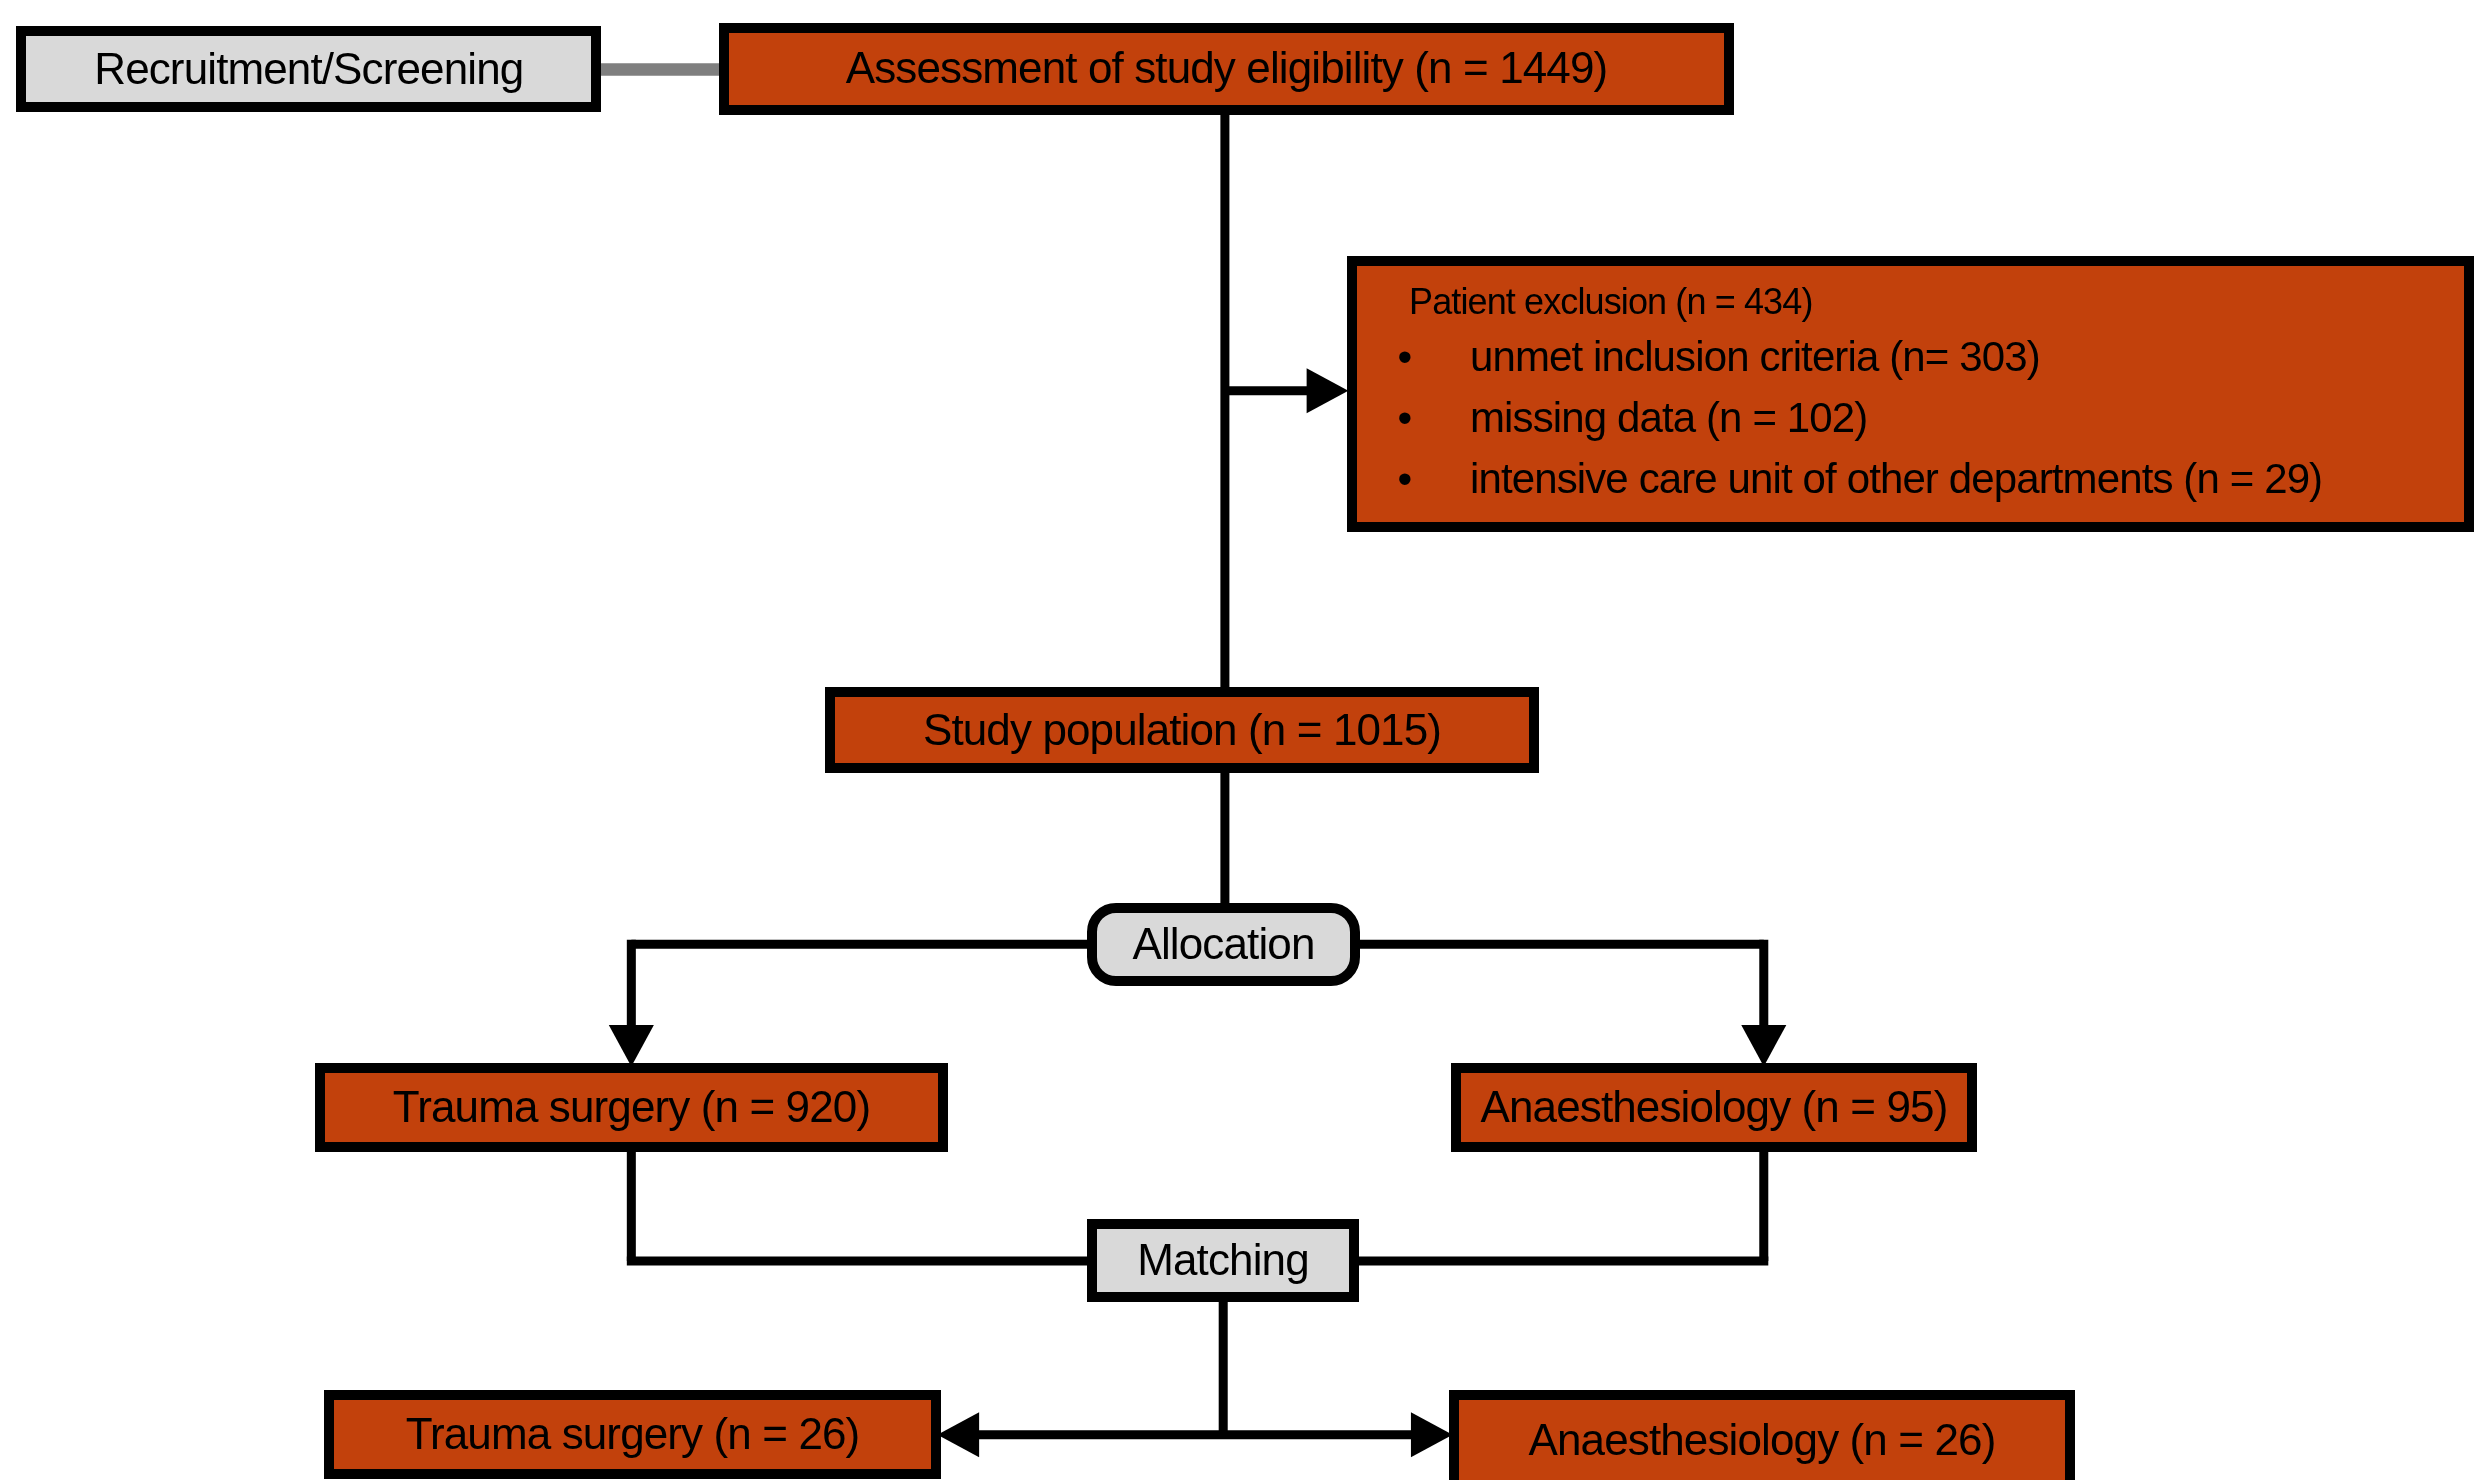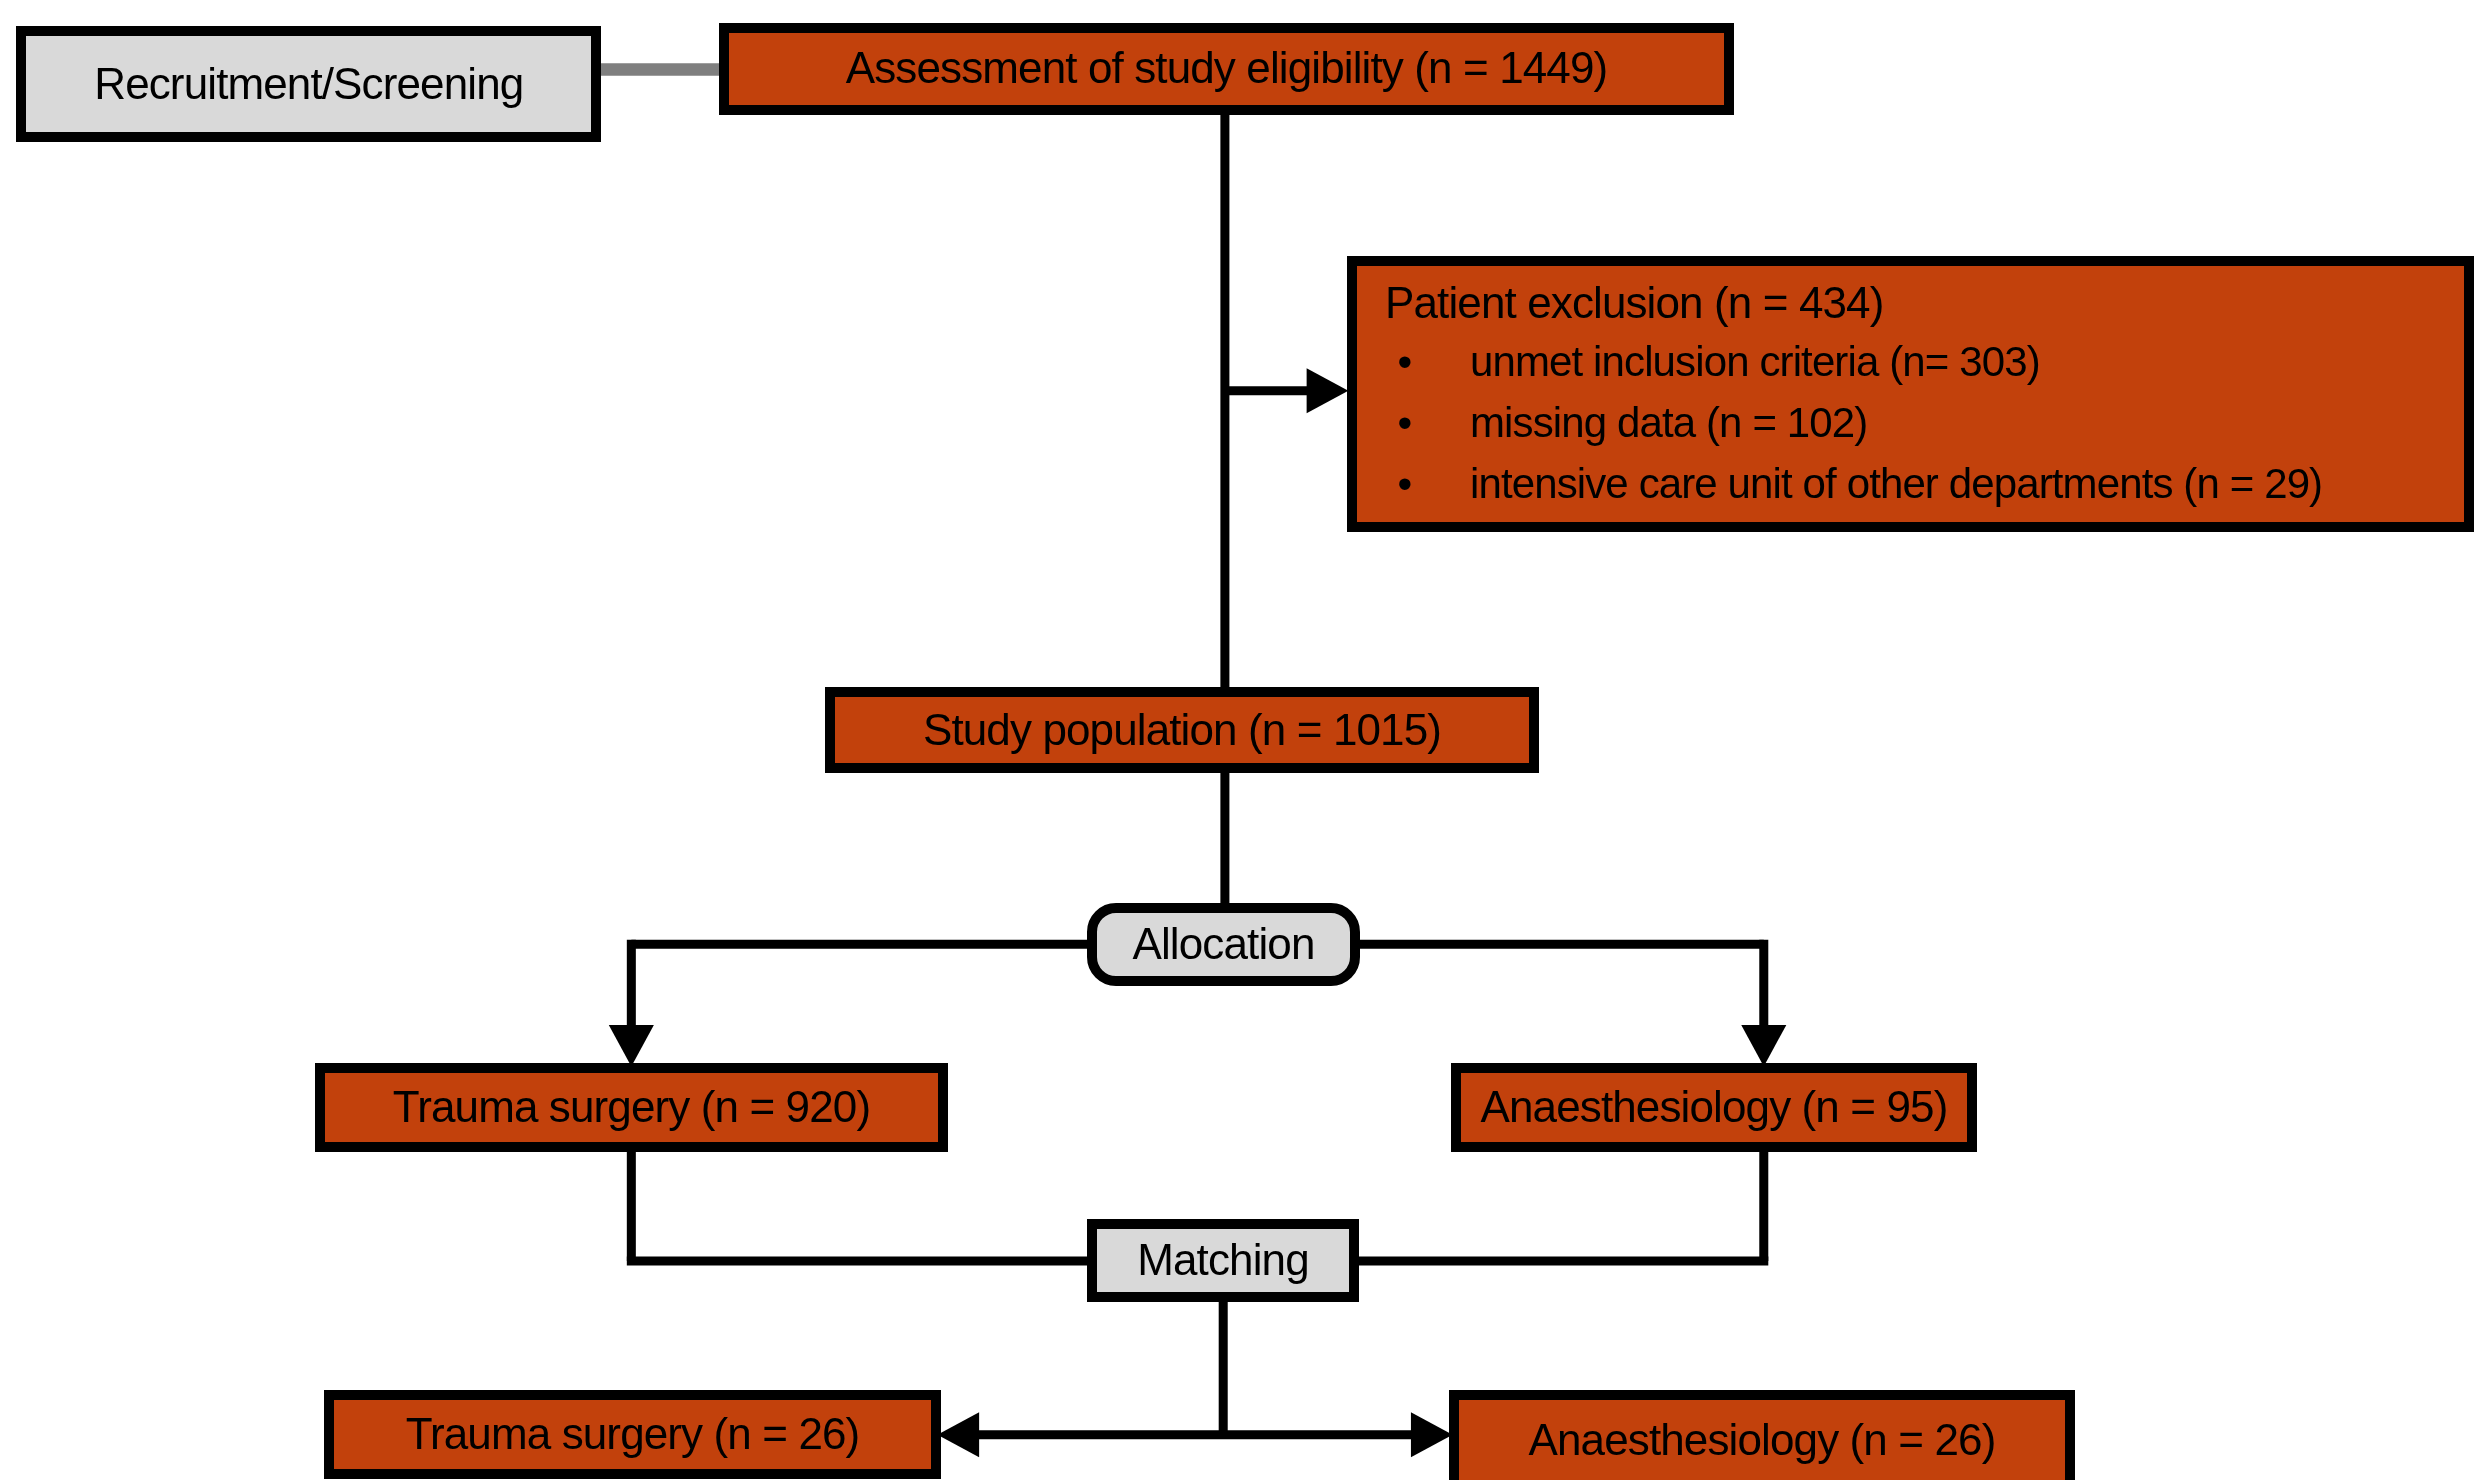--- a/index.html
+++ b/index.html
@@ -26,42 +26,43 @@
     align-items: center;
     justify-content: center;
     font-size: 44px;
     letter-spacing: -0.02em;
     white-space: nowrap;
     z-index: 1;
     line-height: 1.2;
   }
   .stage { background: #d9d9d9; }
 
-  #recruitment   { left: 16.3px;   top: 26px;   width: 585px; height: 116px; }
+  #recruitment   { left: 16.3px;   top: 26px;   width: 585px; height: 86px; }
   #assessment    { left: 719px; top: 22.5px;   width: 1015px; height: 92px; }
   #exclusion     {
     left: 1347px; top: 256px; width: 1127px; height: 276px;
     flex-direction: column;
     align-items: stretch;
     justify-content: center;
     padding: 17px 17px 17px 28px;
     white-space: normal;
   }
   #study         { left: 825px; top: 687px; width: 714px; height: 86px; }
   #allocation    { left: 1087px; top: 903px; width: 273px;  height: 83px; border-radius: 29px; }
   #trauma920     { left: 315px;  top: 1063px; width: 633px; height: 89px; }
   #anaes95       { left: 1451px; top: 1063px; width: 526px; height: 89px; }
   #matching      { left: 1087px; top: 1219px; width: 272px;  height: 83px; align-items: center; }
   #trauma26      { left: 324px;  top: 1390px; width: 617px; height: 89px; text-align: center; }
   #anaes26       { left: 1449px; top: 1390px; width: 626px; height: 101px; }
 
   .excl-title {
-    font-size: 44px;
+    font-size: 36px;
     line-height: 1.35;
     white-space: nowrap;
+    margin-left: 24px;
   }
   .bullet-row {
     display: flex;
     align-items: baseline;
     font-size: 42px;
     line-height: 1.45;
     white-space: nowrap;
   }
   .bullet-dot {
     display: inline-block;

